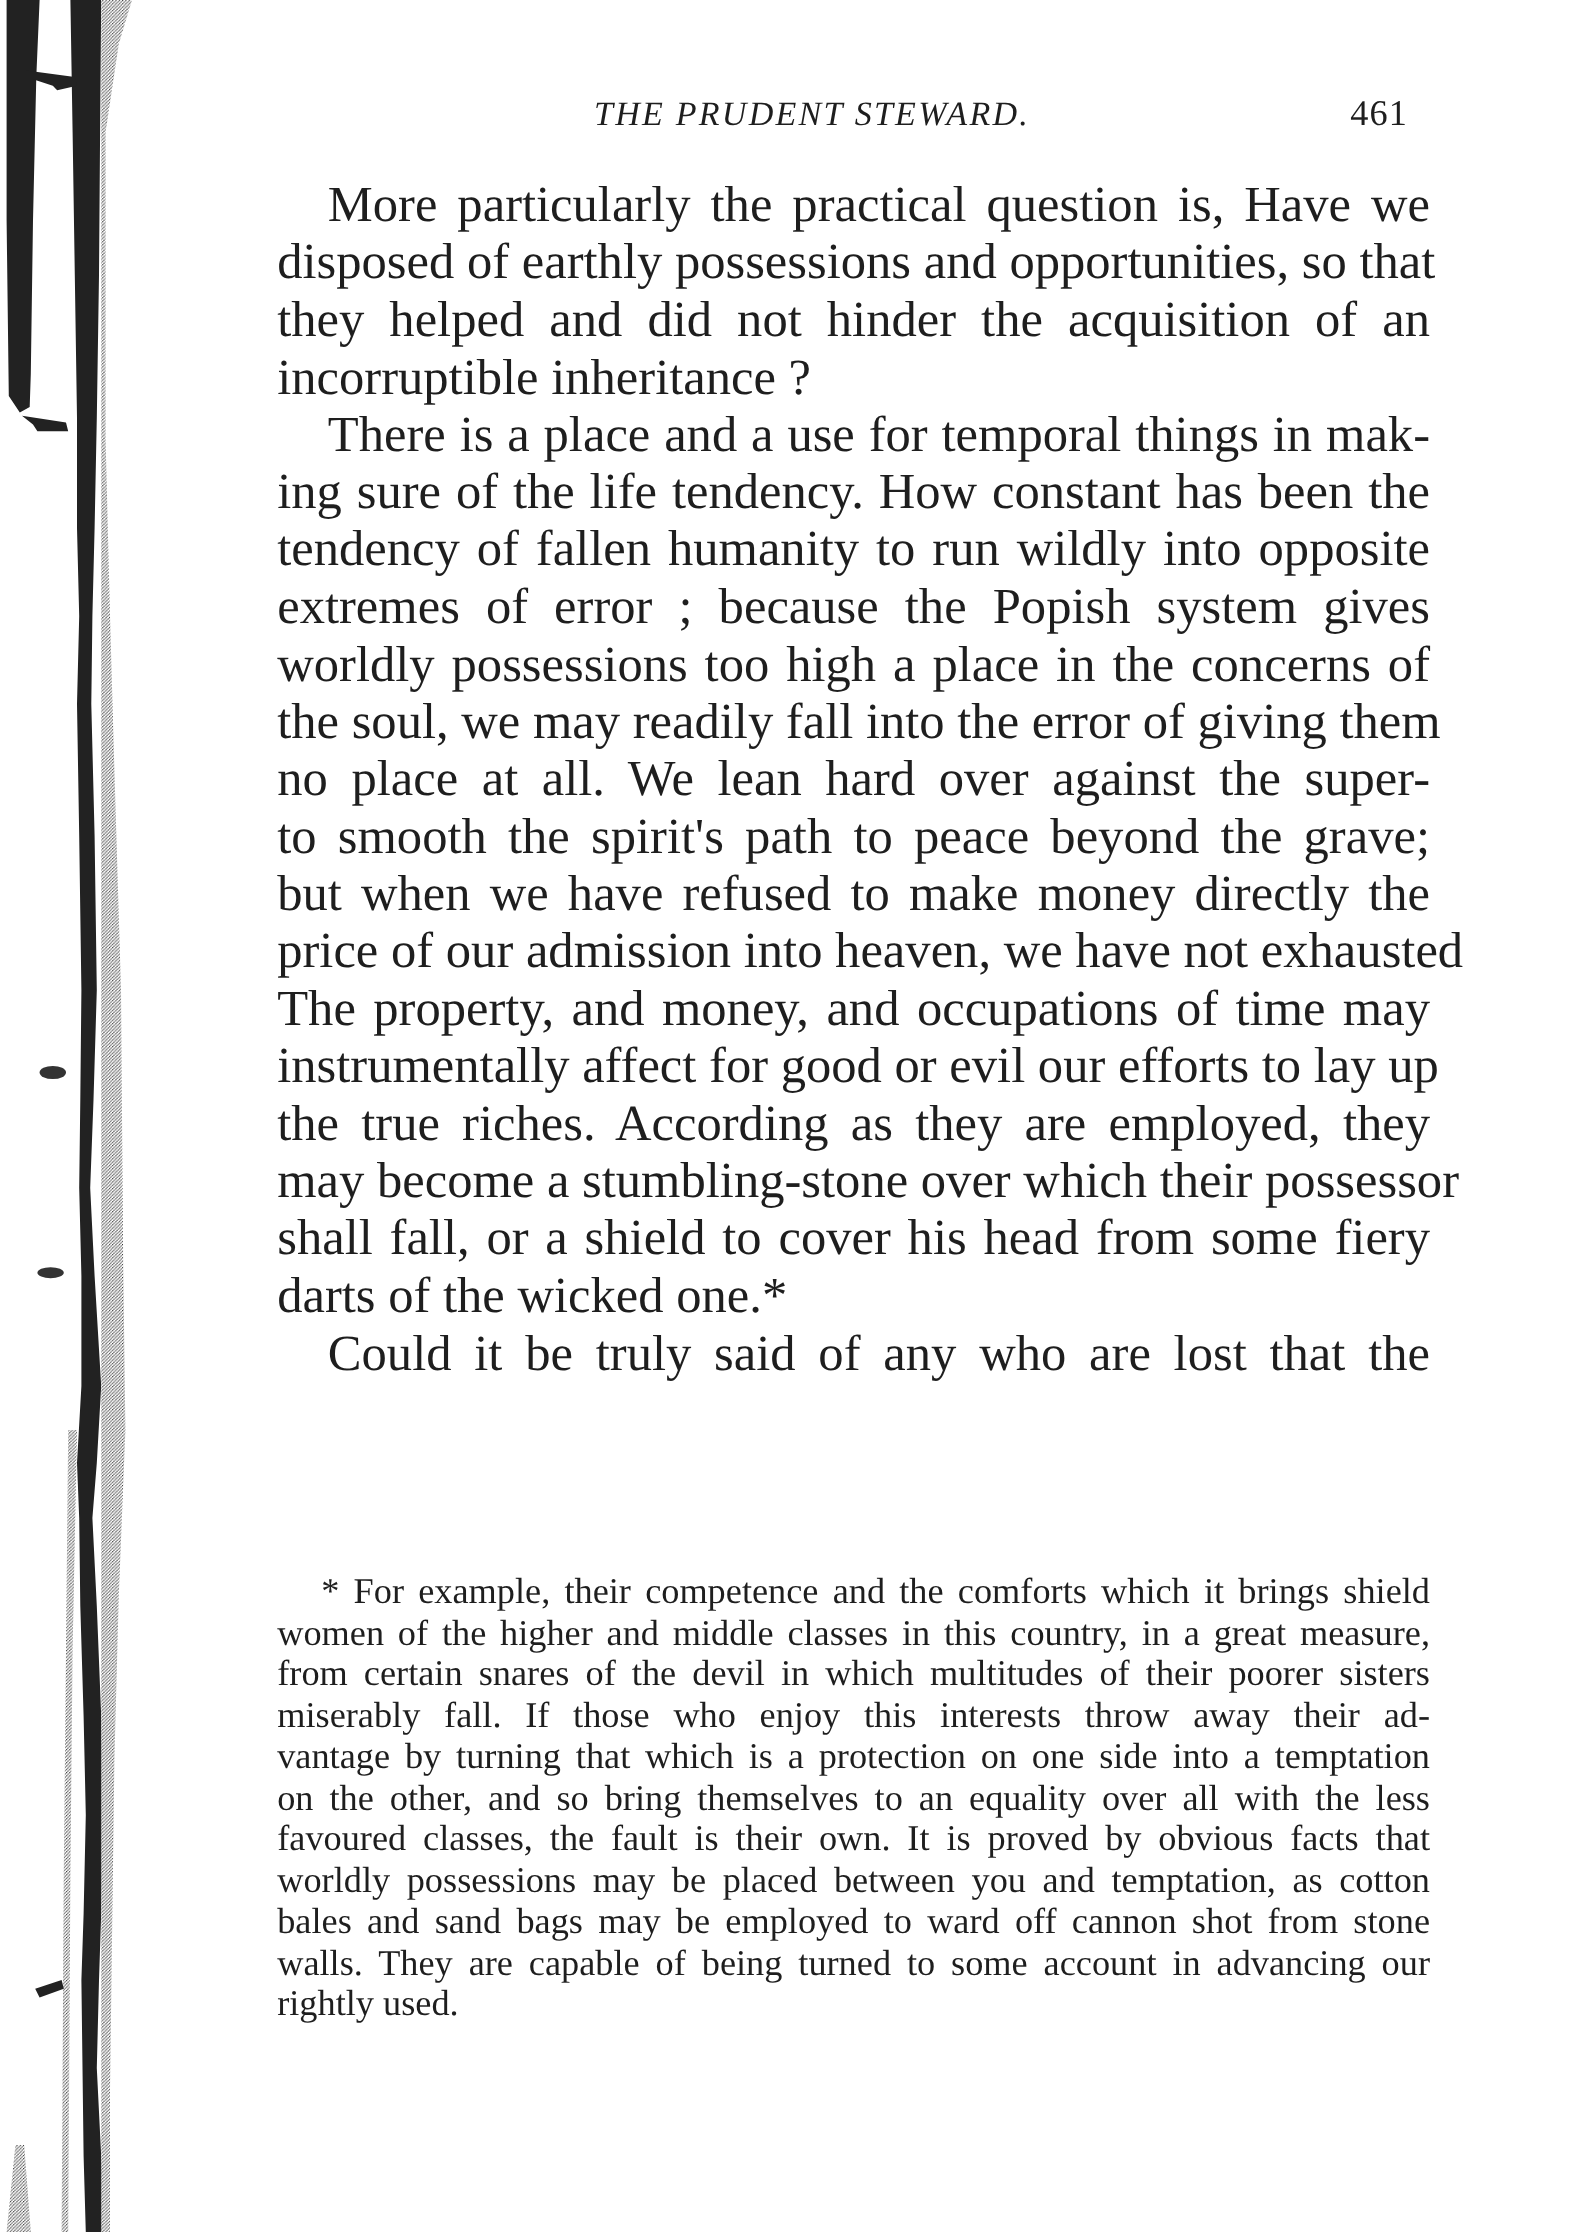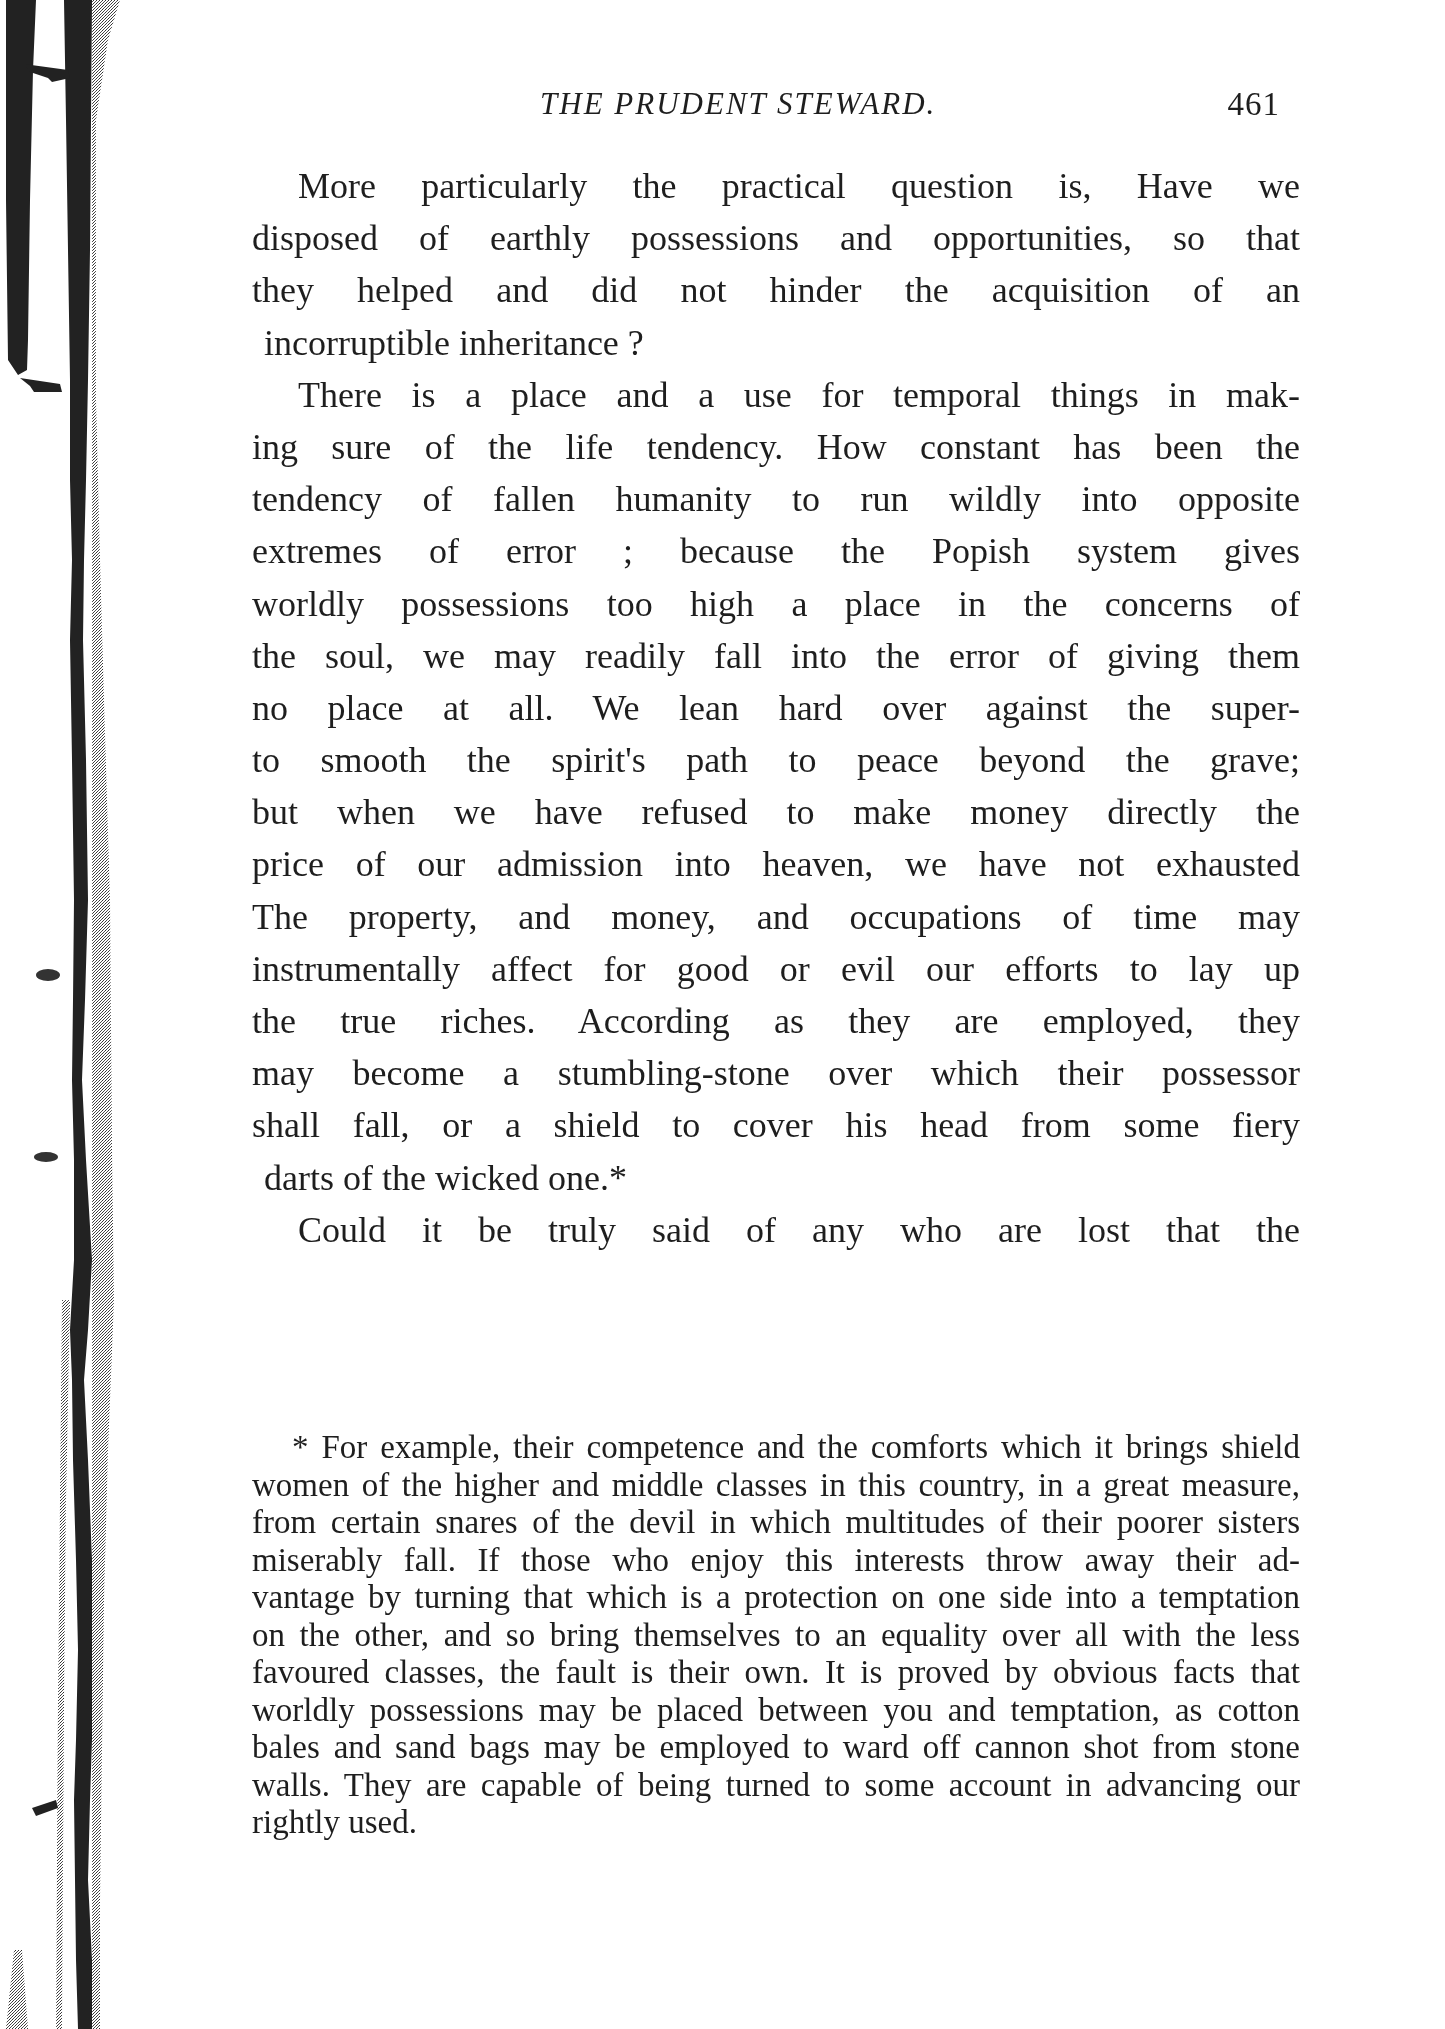--- a/index.html
+++ b/index.html
@@ -52,28 +52,28 @@
   .body-text {
     position: absolute;
     left: 252px;
     top: 160px;
     width: 1048px;
   }
   .line {
     display: block;
     height: 52.2px;
     line-height: 52.2px;
-    font-size: 36px;
+    font-size: 46px;
     text-align: justify;
     text-align-last: justify;
     white-space: nowrap;
     overflow: visible;
   }
   .line.indent { padding-left: 46px; }
-  .line.last { text-align-last: left; margin-left: 12px; }
+  .line.last { text-align-last: left; }
   .footnote {
     position: absolute;
     left: 252px;
     top: 1429px;
     width: 1048px;
   }
   .fn-line {
     display: block;
     height: 37.5px;
     line-height: 37.5px;

